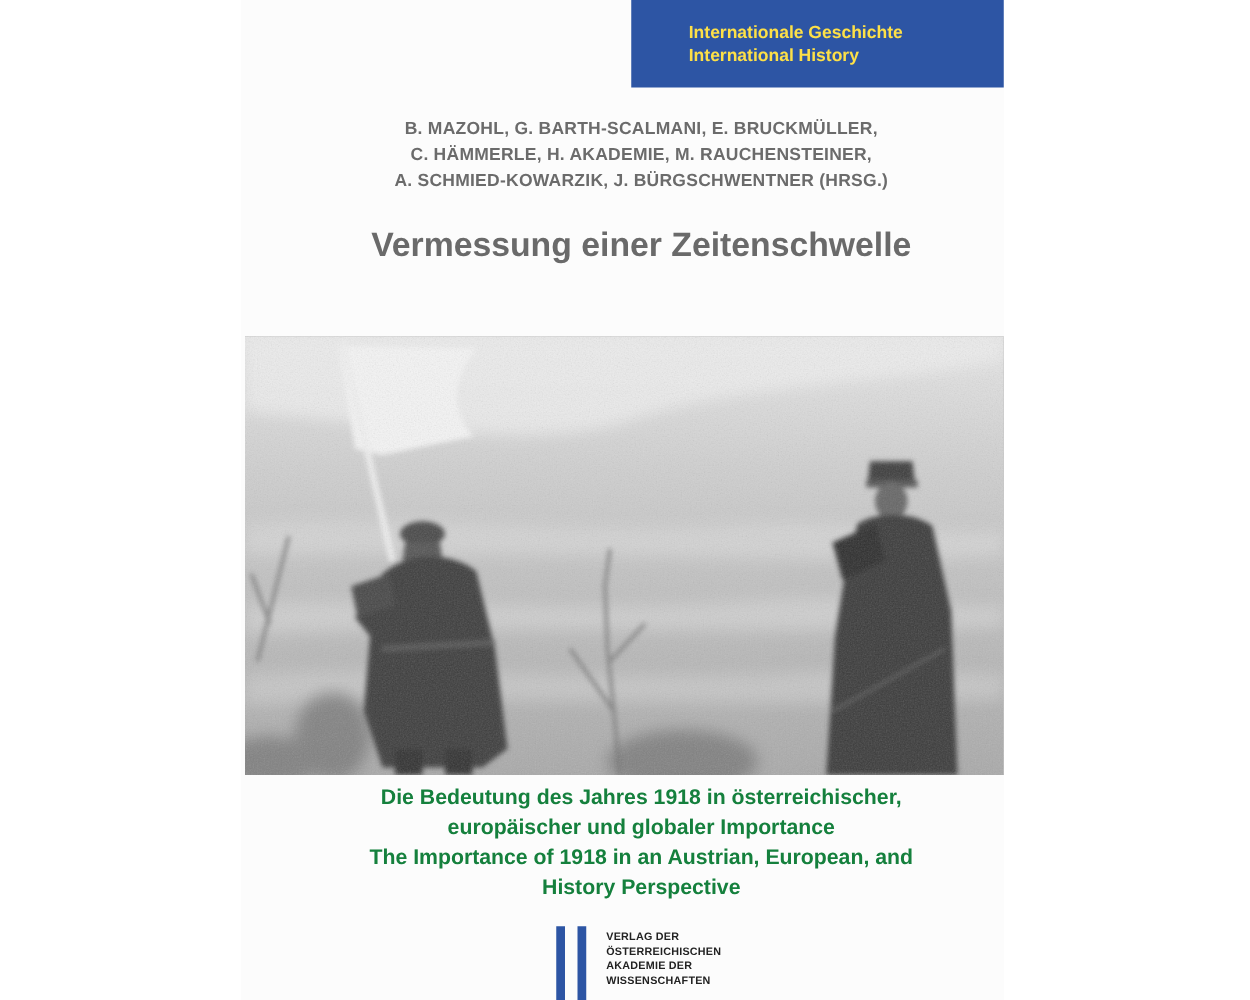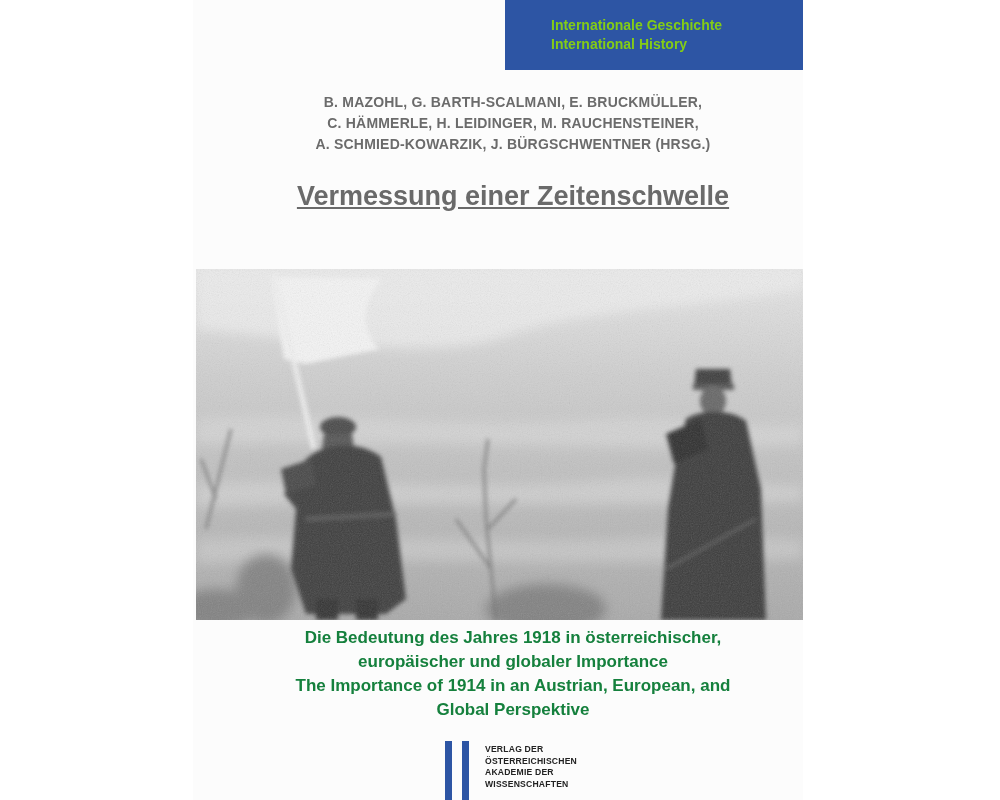--- a/index.html
+++ b/index.html
@@ -10,34 +10,34 @@
       position: relative;
     }
     .cover {
       position: absolute; left: 193px; top: 0; width: 610px; height: 800px;
       background: #fcfcfc;
     }
     .series-box {
       position: absolute; left: 505px; top: 0; width: 298px; height: 70px;
       background: #2d55a4;
       box-sizing: border-box; padding: 16px 0 0 46px;
-      color: #84cc16; font-weight: bold; font-size: 14px; line-height: 19px;
+      color: #fde047; font-weight: bold; font-size: 14px; line-height: 19px;
     }
     .series-box div { white-space: nowrap; }
     .editors {
       position: absolute; left: 193px; top: 92px; width: 640px; text-align: center;
       color: #6b6b6b; font-weight: bold; font-size: 14px; line-height: 21px;
       letter-spacing: 0.2px;
     }
     .editors div { white-space: nowrap; }
     .title {
       position: absolute; left: 193px; top: 174px; width: 640px; text-align: center;
       color: #6a6a6a; font-weight: bold; font-size: 27px; line-height: 45px;
     }
-    .title div { white-space: nowrap; text-decoration: underline; }
+    .title div { white-space: nowrap; }
     .photo {
       position: absolute; left: 196px; top: 269px; width: 607px; height: 351px;
       overflow: hidden; background: #b5b5b5;
     }
     .photo svg { display: block; }
     .subtitle {
       position: absolute; left: 193px; top: 626px; width: 640px; text-align: center;
       color: #15803d; font-weight: bold; font-size: 17px; line-height: 24px;
     }
     .subtitle div { white-space: nowrap; }
@@ -61,21 +61,21 @@
 
 <div class="cover"></div>
 
 <div class="series-box">
   <div>Internationale Geschichte</div>
   <div>International History</div>
 </div>
 
 <div class="editors">
   <div>B. MAZOHL, G. BARTH-SCALMANI, E. BRUCKMÜLLER,</div>
-  <div>C. HÄMMERLE, H. LEIDINGER, M. RAUCHENSTEINER,</div>
+  <div>C. HÄMMERLE, H. AKADEMIE, M. RAUCHENSTEINER,</div>
   <div>A. SCHMIED-KOWARZIK, J. BÜRGSCHWENTNER (HRSG.)</div>
 </div>
 
 <div class="title">
   <div>Vermessung einer Zeitenschwelle</div>
 </div>
 
 <div class="photo" title="Black-and-white photograph: soldier holding a white flag on a pole, officer in kepi holding a document, hillside with bare shrubs">
   <svg width="607" height="351" viewBox="0 0 607 351" xmlns="http://www.w3.org/2000/svg">
     <defs>
@@ -146,22 +146,22 @@
       <path d="M470 300 L560 250" stroke="#6a6a6a" stroke-width="1.5"></path>
     </g>
 
     <rect width="607" height="351" filter="url(#grain)"></rect>
   </svg>
 </div>
 
 <div class="subtitle">
   <div>Die Bedeutung des Jahres 1918 in österreichischer,</div>
   <div>europäischer und globaler Importance</div>
-  <div>The Importance of 1914 in an Austrian, European, and</div>
-  <div>Global Perspektive</div>
+  <div>The Importance of 1918 in an Austrian, European, and</div>
+  <div>History Perspective</div>
 </div>
 
 <div class="logo">
   <div class="bar bar1"></div>
   <div class="bar bar2"></div>
   <div class="text">
     <div>VERLAG DER</div>
     <div>ÖSTERREICHISCHEN</div>
     <div>AKADEMIE DER</div>
     <div>WISSENSCHAFTEN</div>

